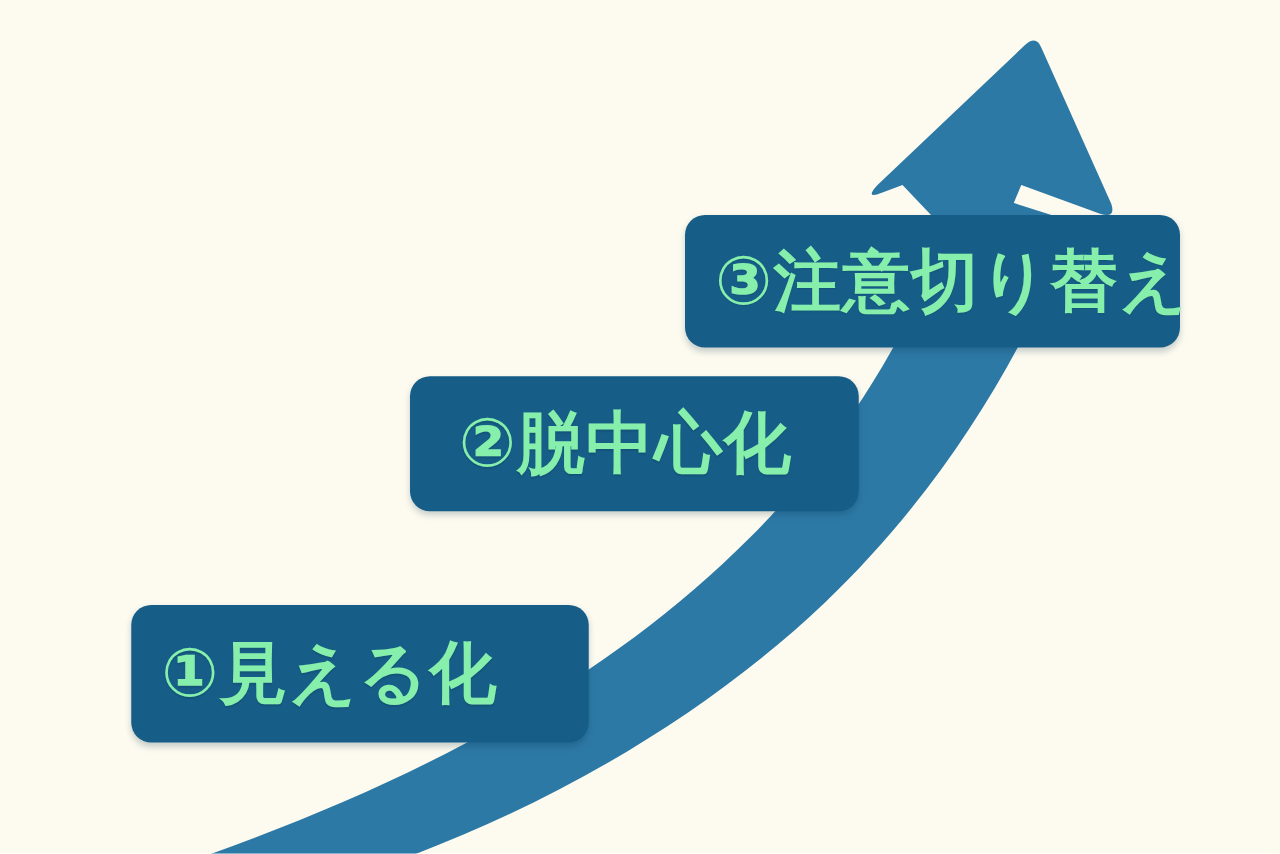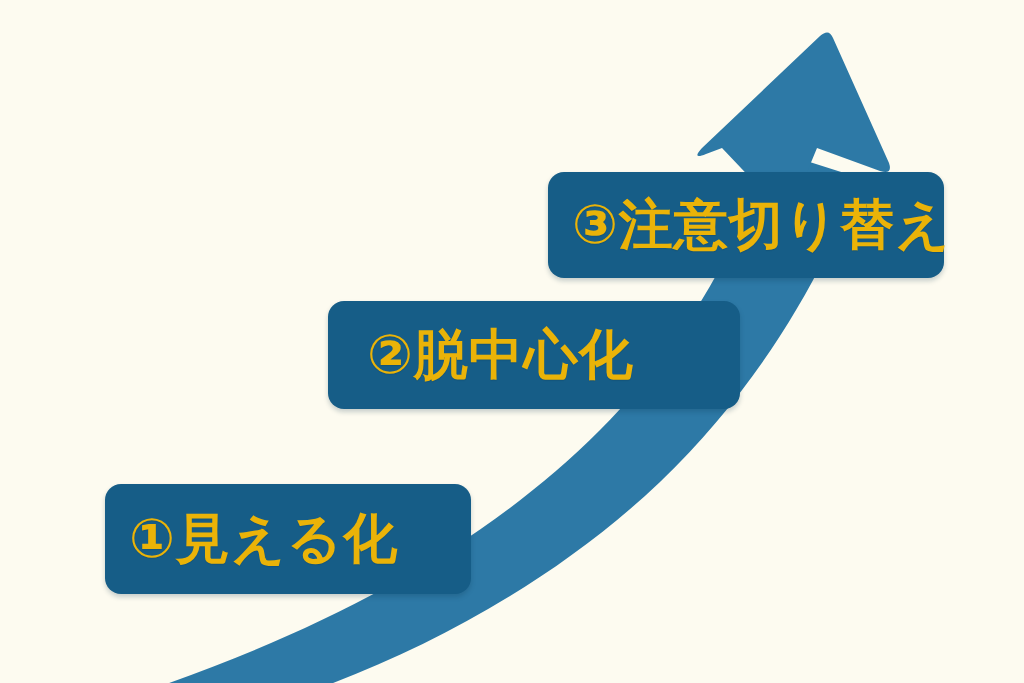--- a/index.html
+++ b/index.html
@@ -27,30 +27,30 @@
     box-sizing: border-box;
     border-radius: 16px;
     background: #165d87;
     display: flex;
     align-items: center;
     justify-content: flex-start;
     padding: 0 22px 0 24px;
     box-shadow: 0 3px 5px rgba(10, 50, 75, 0.22);
   }
   .step-label {
-    color: #eab308;
+    color: #86efac;
     font-size: 54px;
     line-height: 1;
     font-weight: 700;
     letter-spacing: 1px;
     white-space: nowrap;
     text-shadow: 0 1px 1px rgba(0, 0, 0, 0.10);
   }
   #box-1 { left: 105px; top: 440px; width: 366px; height: 110px; margin-top: 44px; }
-  #box-2 { left: 328px; top: 301px; width: 412px; height: 108px; padding-left: 39px; }
+  #box-2 { left: 328px; top: 301px; width: 359px; height: 108px; padding-left: 39px; }
   #box-3 { left: 548px; top: 172px; width: 396px; height: 106px; }
 </style>
 </head>
 <body>
 
 <div id="stage">
 
   <svg id="arrow-layer" viewBox="0 0 1024 683" xmlns="http://www.w3.org/2000/svg">
     <g>
 

